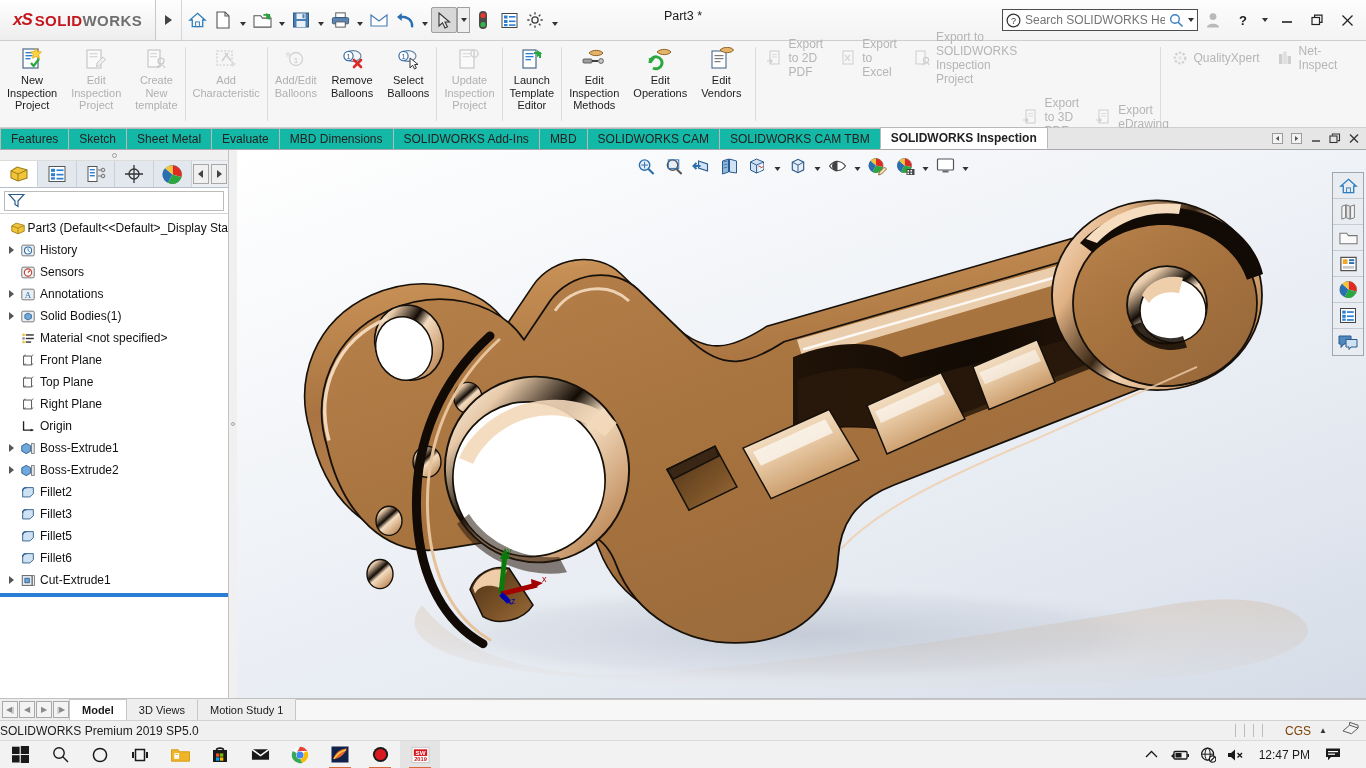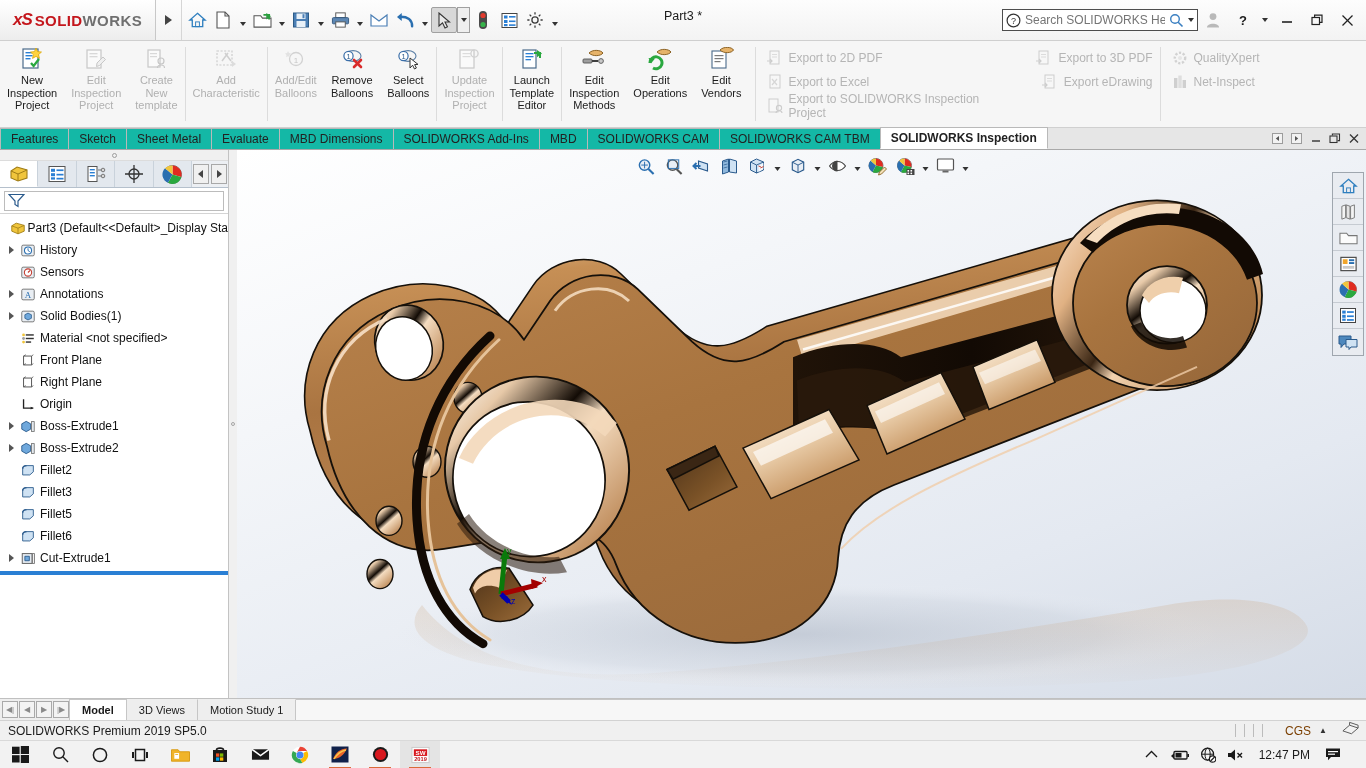--- a/index.html
+++ b/index.html
@@ -57,21 +57,21 @@
   .rsep{ width:1px; background:#dcdcdc; margin:6px 0; }
   .rcmd{
     width:auto; min-width:54px; padding:4px 6px 2px;
     display:flex; flex-direction:column; align-items:center; text-align:center;
     font-size:11px; line-height:12.5px; color:#1c1c1c; cursor:default;
     border:1px solid transparent; border-radius:2px;
   }
   .rcmd.dis{ color:#b0b0b0; }
   .rico{ height:26px; display:flex; align-items:center; justify-content:center; margin-bottom:2px;}
   .rlabel{ white-space:pre-line; }
-  .rlist{ display:flex; flex-direction:column; justify-content:flex-start; padding:6px 0 0 4px; gap:3px;}
+  .rlist{ display:flex; flex-direction:row; justify-content:flex-start; padding:6px 0 0 4px; gap:3px;}
   .rlitem{ display:flex; align-items:center; gap:6px; font-size:12px; color:#b5b5b5; height:21px; padding:0 6px; border:1px solid transparent; border-radius:2px;}
   .rlitem .rico{ height:18px; margin:0;}
 
   
   .tabstrip{
     height:22px; background:#e6e6e6; display:flex; align-items:flex-end;
     border-bottom:1px solid #a9a9a9; position:relative;
   }
   .tab{
     height:21px; padding:0 10px; display:flex; align-items:center;
@@ -121,21 +121,21 @@
 
   
   .btabs{ height:22px; background:#eeeeee; border-top:1px solid #c0c0c0; display:flex; align-items:stretch; }
   .bnav{ display:flex; align-items:center; padding-left:2px; gap:1px;}
   .bnavb{ width:16px;height:17px; border:1px solid #a9a9a9; background:#f3f3f3; display:flex;align-items:center;justify-content:center;font-size:8px;color:#8a8a8a;}
   .btab{ padding:0 12px; display:flex; align-items:center; font-size:11px; border-right:1px solid #c6c6c6; border-top:1px solid transparent;}
   .btab.active{ background:#fff; font-weight:bold; border-top:1px solid #c6c6c6; border-left:1px solid #c6c6c6;}
   .btab-fill{ flex:1; border-top:1px solid #c6c6c6; background:#f7f7f7;}
 
   
-  .status{ height:20px; background:#f0f0f0; border-top:1px solid #d2d2d2; display:flex; align-items:center; font-size:12px; padding-left:8px;}
+  .status{ height:20px; background:#f0f0f0; border-top:1px solid #d2d2d2; display:flex; align-items:center; font-size:12px; padding-left:0;}
   .st-right{ margin-left:auto; display:flex; align-items:center; gap:0; padding-right:6px;}
   .st-div{ width:1px; height:13px; background:#bcbcbc; margin:0 4px;}
   .cgs{ color:#7b3f00; padding:0 8px; }
 
   
   .taskbar{ height:28px; background:#f2f2f2; border-top:1px solid #d9d9d9; display:flex; align-items:center;}
   .tkicon{ width:40px; height:28px; display:flex; align-items:center; justify-content:center; position:relative;}
   .tkicon.run::after{ content:""; position:absolute; bottom:0; left:9px; right:9px; height:2px; background:#d96a3a;}
   .tkicon.active{ background:#e4e4e4;}
   .tray{ margin-left:auto; display:flex; align-items:center; gap:2px; padding-right:20px; font-size:12px;}
@@ -763,20 +763,30 @@
         </div>
         <div class="trow">
           <span class="texp"></span>
           <span class="ticon">
               <svg width="16" height="15" viewBox="0 0 18 16">
                 <path d="M4 3 H13 V13 H4 Z" fill="none" stroke="#555" stroke-width="1.1" stroke-dasharray="0"></path>
                 <path d="M4 3 L6.5 1.5 M13 3 L15 1.5 M4 13 L6.5 11.5 M13 13 L15 11.5" stroke="#555" stroke-width=".9"></path>
               </svg>
             </span>
           <span class="tlabel">Front Plane</span>
+        </div>
+        <div class="trow">
+          <span class="texp"></span>
+          <span class="ticon">
+              <svg width="16" height="15" viewBox="0 0 18 16">
+                <path d="M4 3 H13 V13 H4 Z" fill="none" stroke="#555" stroke-width="1.1"></path>
+                <path d="M4 3 L6.5 1.5 M13 3 L15 1.5 M4 13 L6.5 11.5 M13 13 L15 11.5" stroke="#555" stroke-width=".9"></path>
+              </svg>
+            </span>
+          <span class="tlabel">Top Plane</span>
         </div>
         <div class="trow">
           <span class="texp"></span>
           <span class="ticon">
               <svg width="16" height="15" viewBox="0 0 18 16">
                 <path d="M4 3 H13 V13 H4 Z" fill="none" stroke="#555" stroke-width="1.1"></path>
                 <path d="M4 3 L6.5 1.5 M13 3 L15 1.5 M4 13 L6.5 11.5 M13 13 L15 11.5" stroke="#555" stroke-width=".9"></path>
               </svg>
             </span>
           <span class="tlabel">Right Plane</span>

